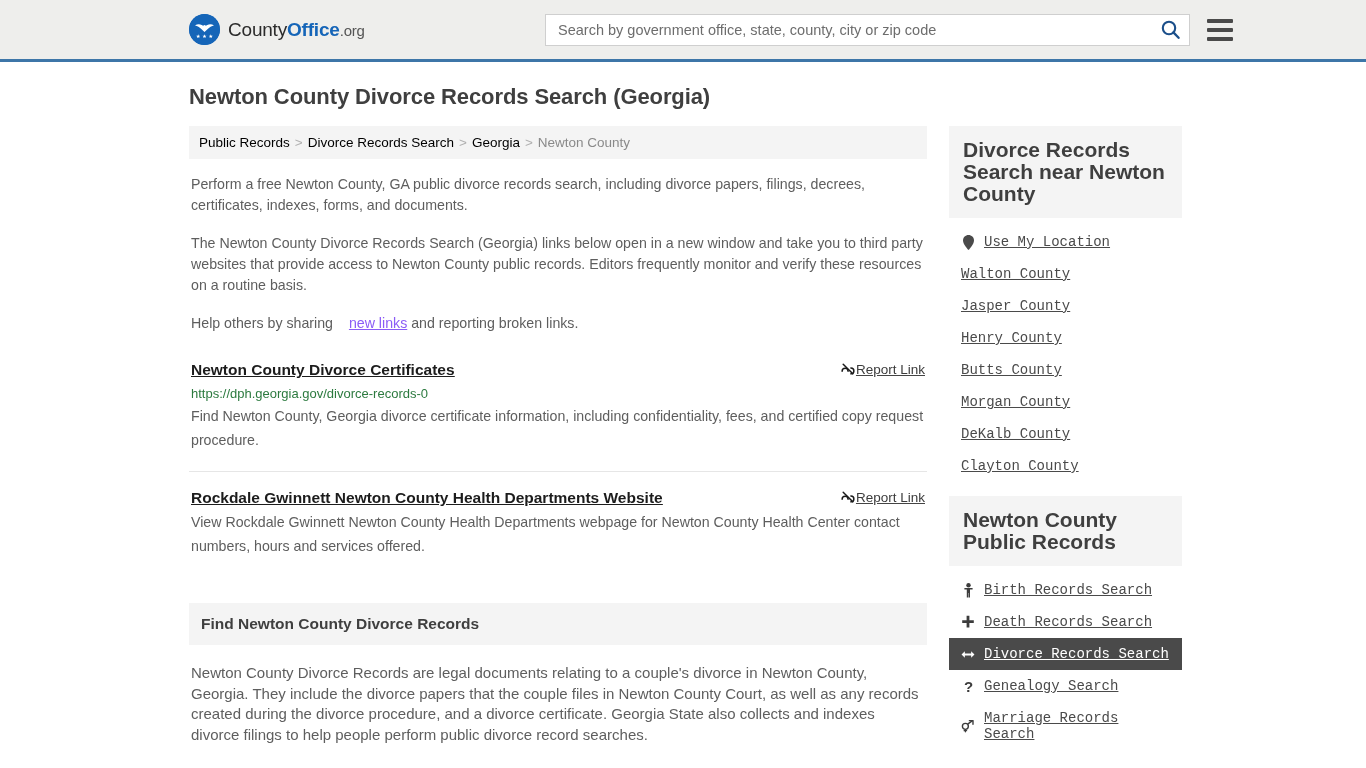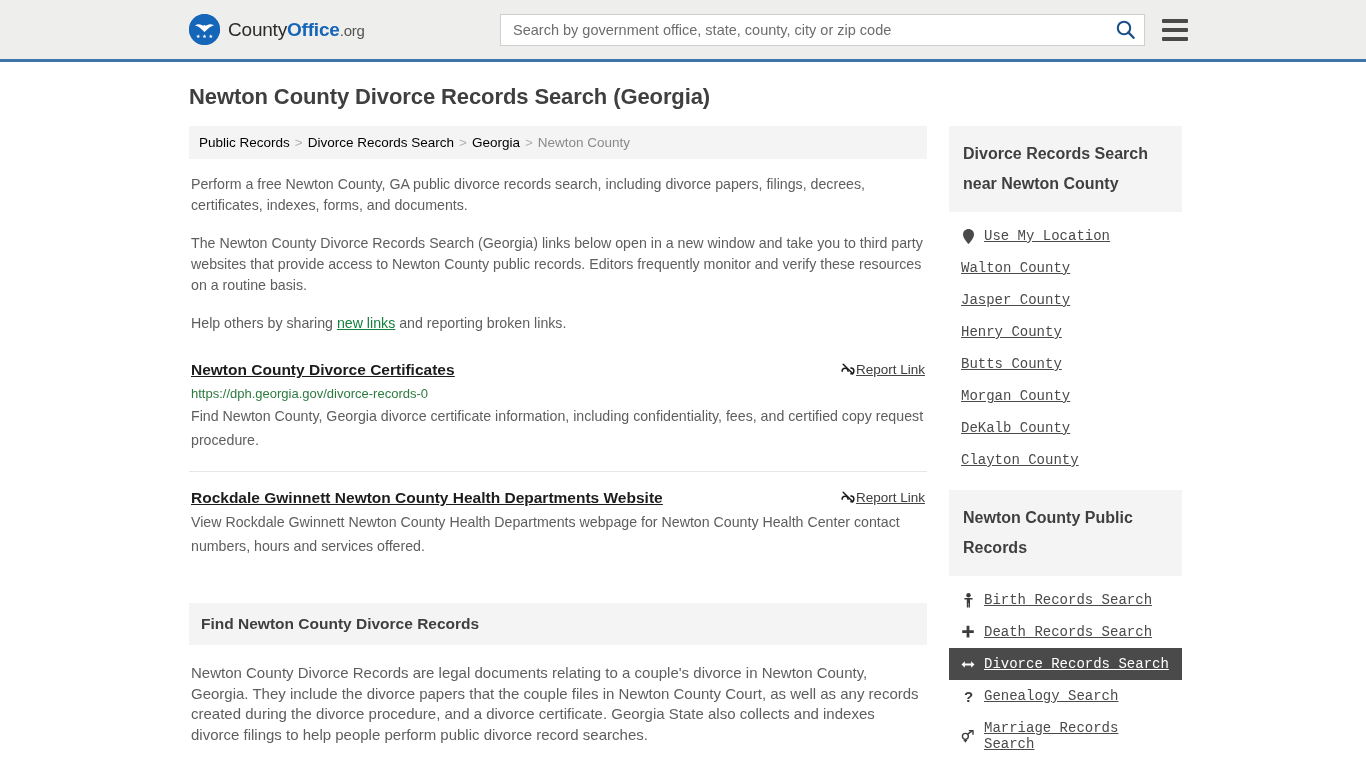--- a/index.html
+++ b/index.html
@@ -23,21 +23,20 @@
     align-items: center;
     position: relative;
   }
   .header-inner {
     width: 1000px;
     margin: 0 auto;
     display: flex;
     align-items: center;
     height: 100%;
     padding-left: 6px;
-    gap: 11px;
   }
   .brand {
     display: flex;
     align-items: center;
     text-decoration: none;
     flex: 0 0 auto;
     width: 300px;
   }
   .brand-logo {
     width: 31px; height: 31px;
@@ -53,20 +52,21 @@
     font-size: 19px;
     letter-spacing: -0.2px;
     white-space: nowrap;
   }
   .bt-county { color: #2b2b2b; font-weight: 400; }
   .bt-office { color: #1565b8; font-weight: 700; }
   .bt-org    { color: #555555; font-weight: 400; font-size: 15px; }
 
   .search-wrap {
     flex: 0 0 auto;
+    margin-left: 56px;
     display: flex;
     align-items: center;
   }
   .search-box {
     width: 645px;
     height: 32px;
     background: #ffffff;
     border: 1px solid #cfcfcf;
     display: flex;
     align-items: center;
@@ -128,21 +128,21 @@
 
   
   .intro { padding: 0 2px; }
   .intro p {
     font-size: 14.2px;
     line-height: 21px;
     color: #5e5e5e;
     margin: 17px 0 0 0;
   }
   .intro p:first-child { margin-top: 15px; }
-  .intro a { color: #15803d; text-decoration: underline; }
+  .intro a { color: #8b5cf6; text-decoration: underline; margin-left: 12px; }
 
   
   .result {
     margin-top: 26px;
     padding: 0 2px 5px 2px;
   }
   .result + .result { border-top: 1px solid #e6e6e6; padding-top: 16px; margin-top: 14px; }
   .result-head {
     display: flex; align-items: flex-start; justify-content: space-between; text-decoration: underline;
   }
@@ -186,22 +186,22 @@
     font-size: 15px; line-height: 20.5px; color: #5e5e5e; margin: 18px 0 0 0;
   }
 
   
   .panel { margin-bottom: 14px; }
   .panel-head {
     background: #f4f4f4;
     padding: 13px 14px;
   }
   .panel-head h3 {
-    margin: 0; font-size: 16px; font-weight: 700; color: #3f3f3f;
-    line-height: 30px;
+    margin: 0; font-size: 21px; font-weight: 700; color: #3f3f3f;
+    line-height: 22px;
   }
   .panel-list { padding: 8px 0 0 0; margin: 0; list-style: none; }
   .panel-list li { margin: 0; }
   .panel-link {
     display: flex; align-items: center;
     padding: 8px 12px;
     gap: 9px;
     text-decoration: none;
     cursor: pointer;
   }

